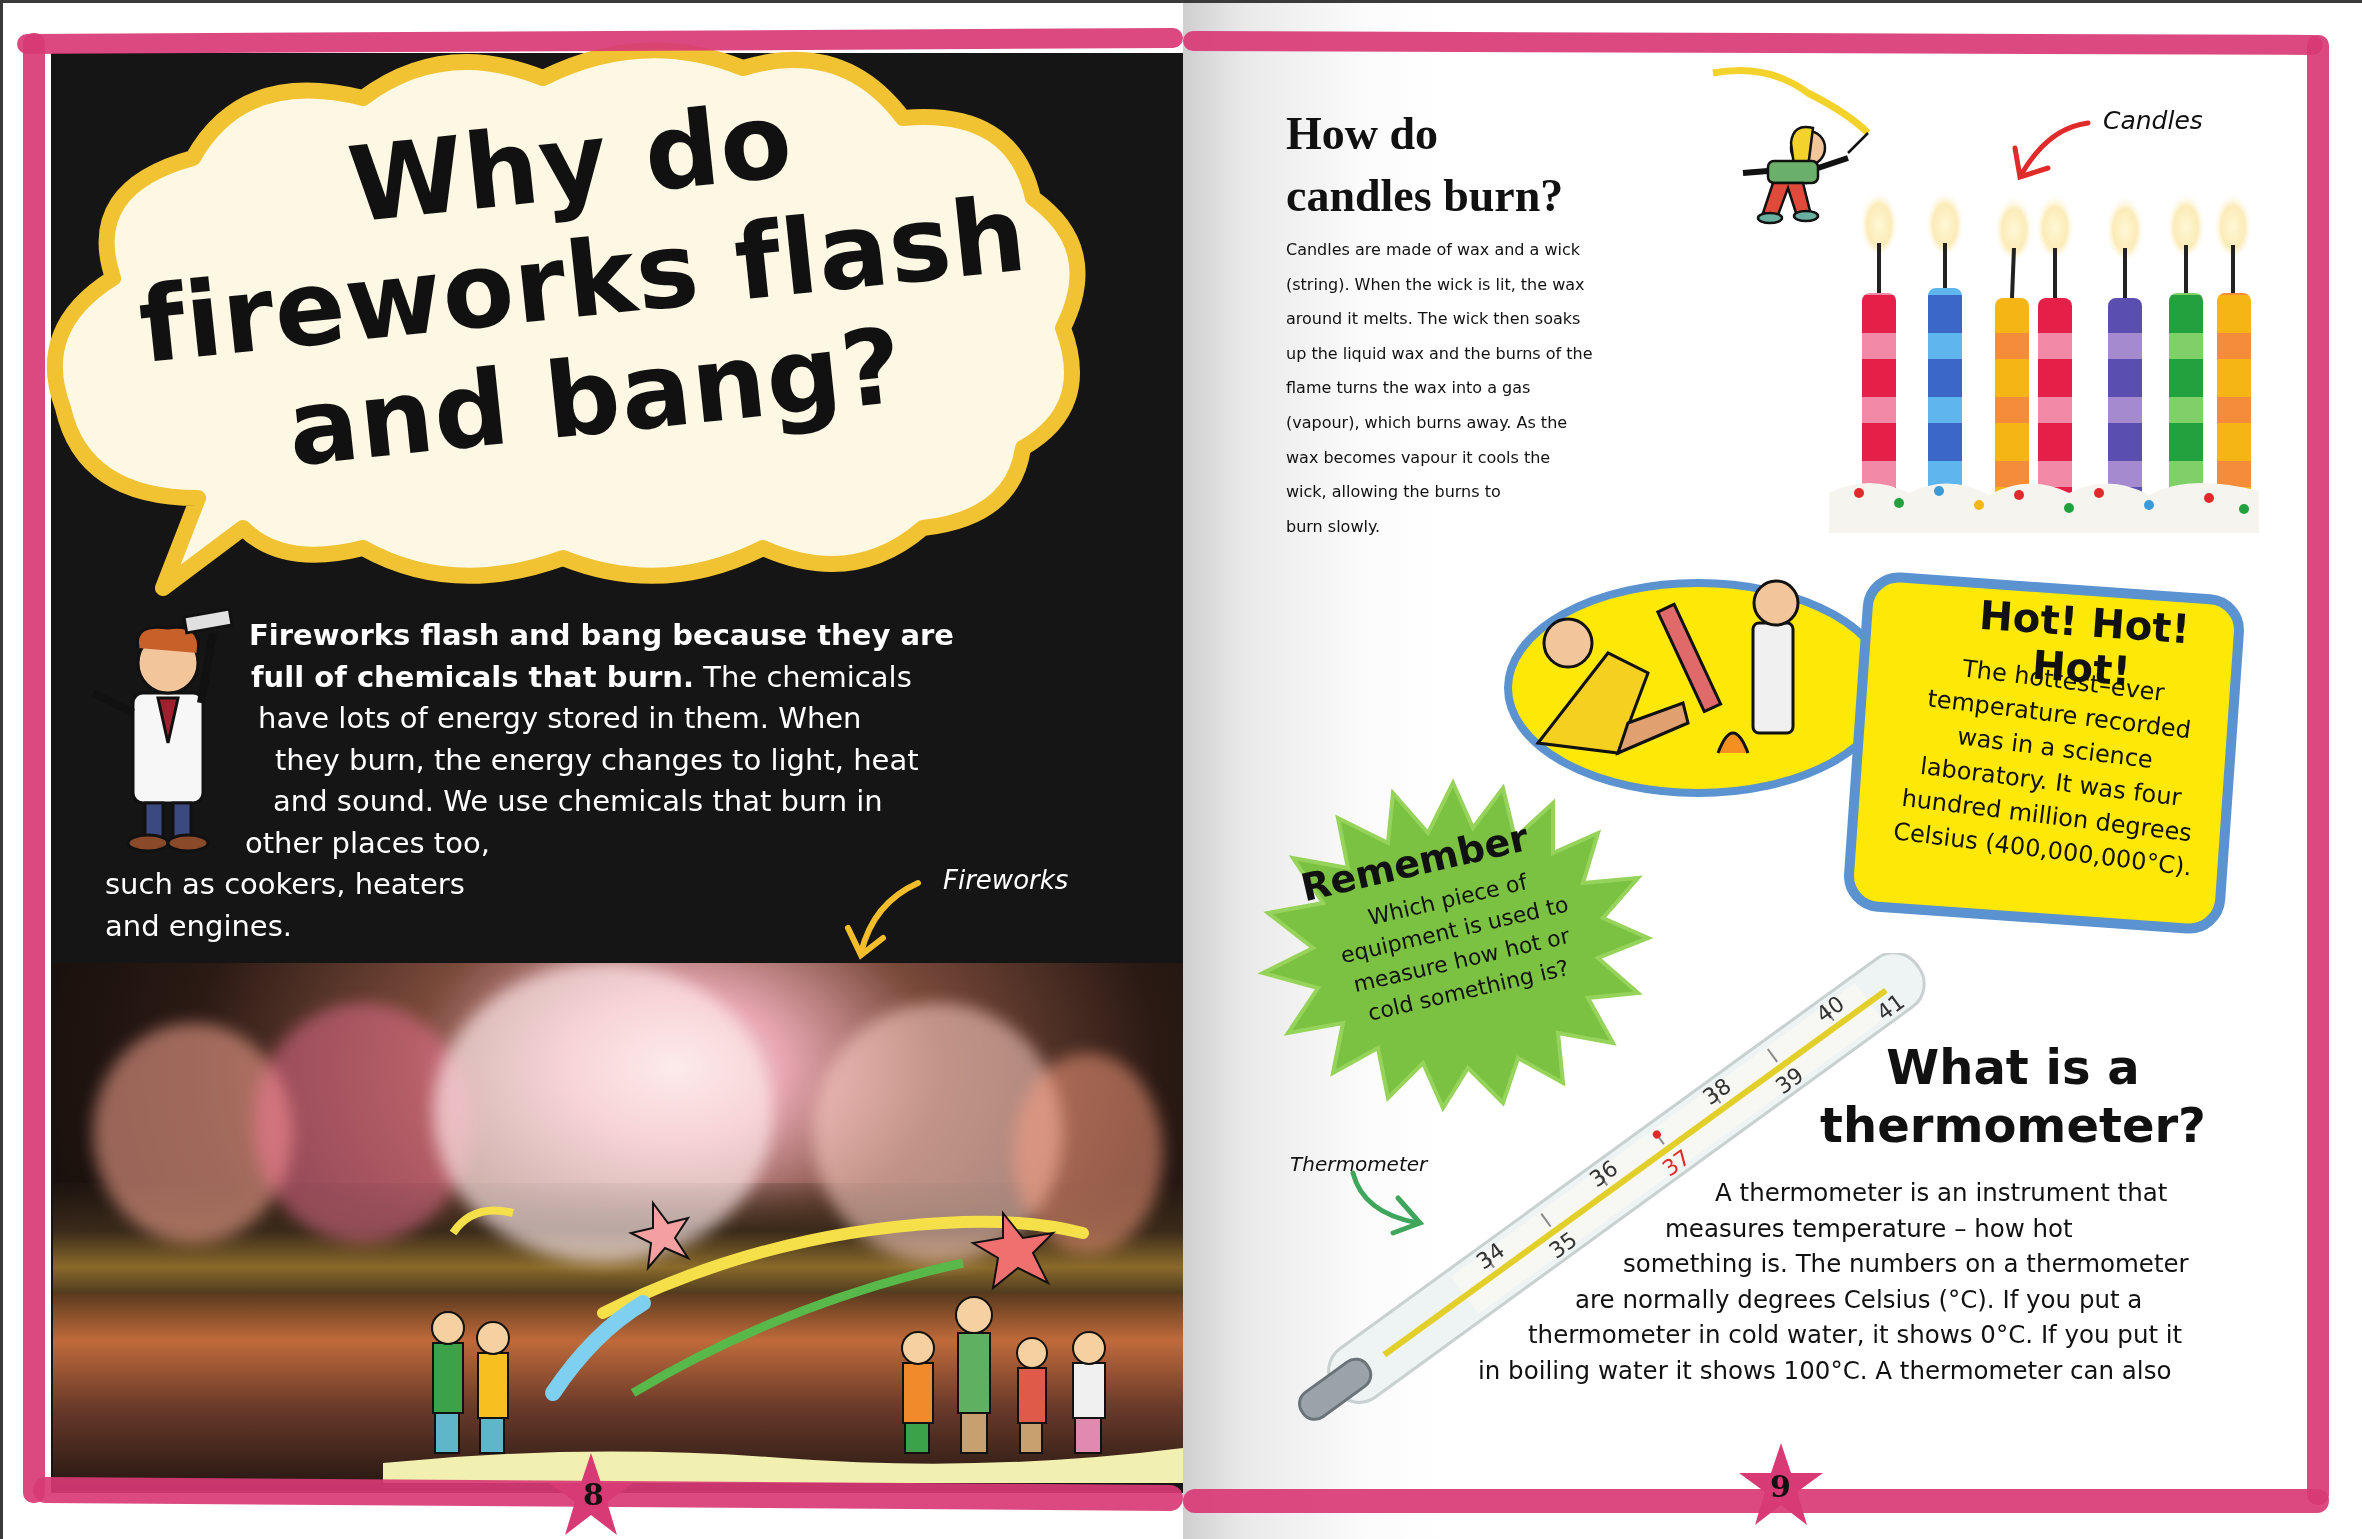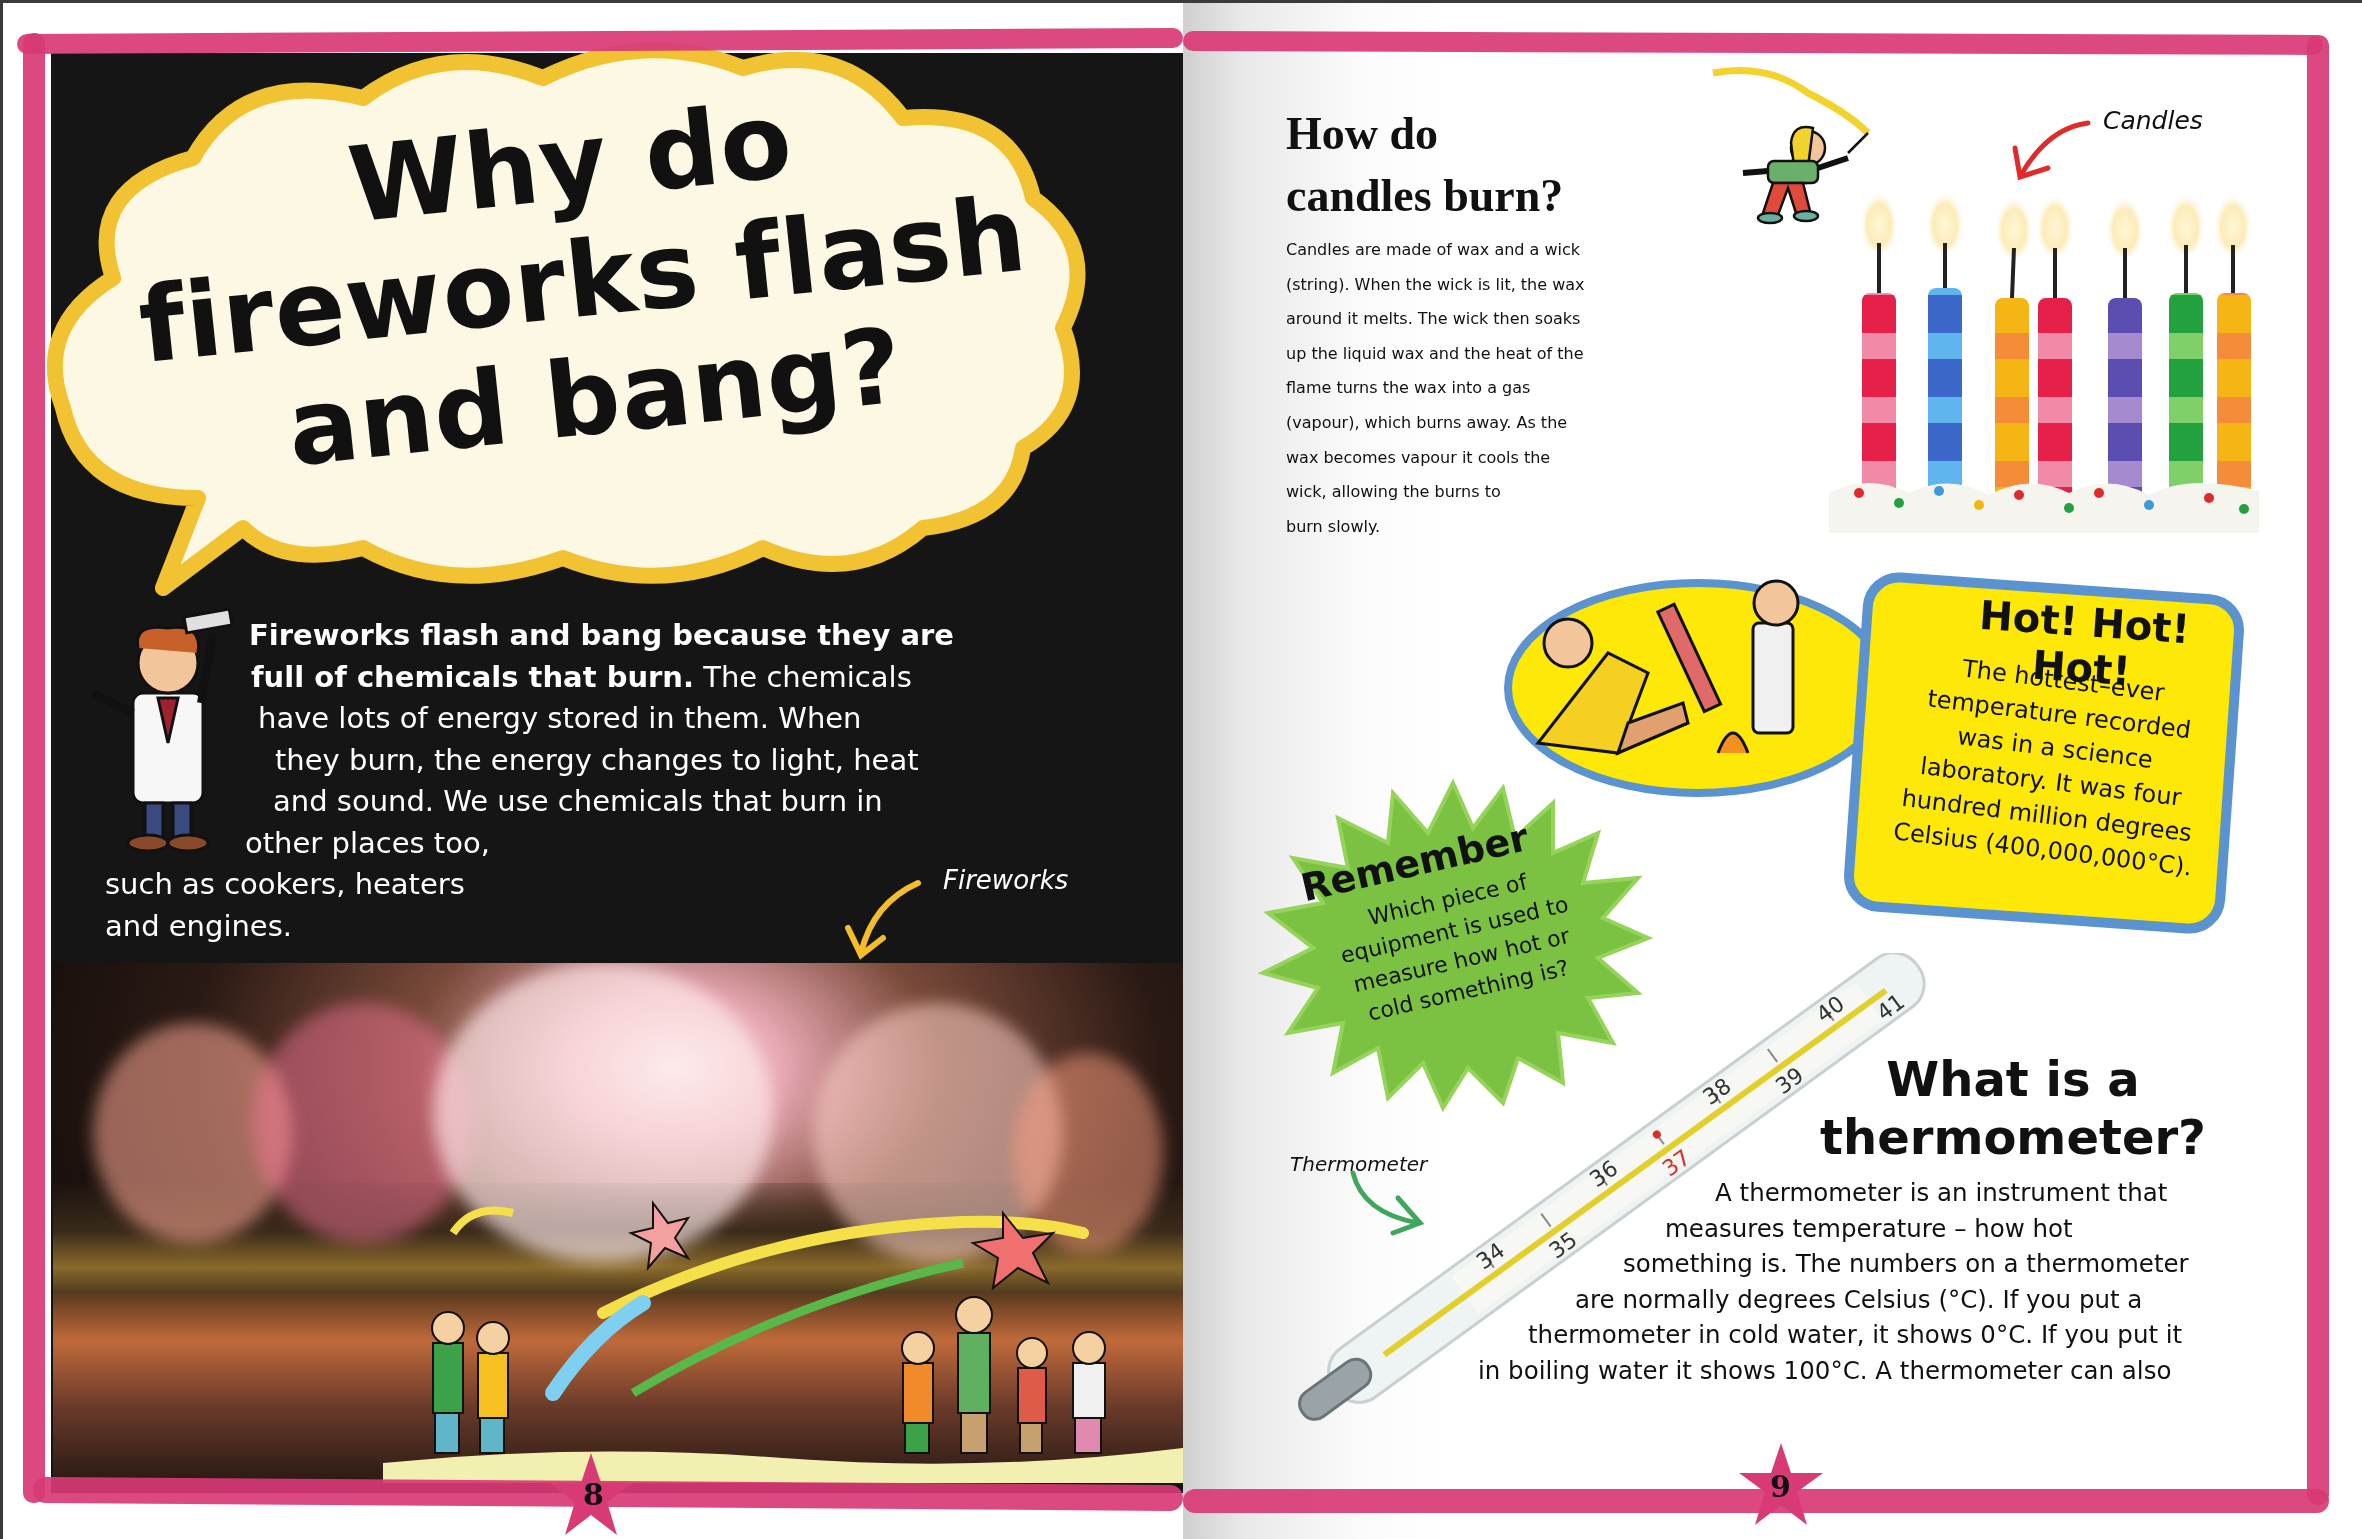--- a/index.html
+++ b/index.html
@@ -61,21 +61,21 @@
 
   .burst { position: absolute; left: 1250px; top: 770px; width: 400px; height: 340px; }
   .rem-title { position: absolute; left: 1295px; top: 830px; width: 300px; font-family: "DejaVu Sans", sans-serif; font-weight: bold; font-size: 38px; color: #111; transform: rotate(-13deg); }
   .rem-text { position: absolute; left: 1305px; top: 880px; width: 300px; text-align: center; font-family: "DejaVu Sans", sans-serif; font-size: 22px; line-height: 31px; color: #111; transform: rotate(-13deg); }
   .rem-text .l { display:block; white-space: nowrap; }
 
   .therm-label { position: absolute; left: 1287px; top: 1149px; font-family: "DejaVu Sans", sans-serif; font-style: italic; font-size: 20px; color: #111; }
   .therm-arrow { position: absolute; left: 1340px; top: 1165px; width: 90px; height: 70px; }
   .thermometer { position: absolute; left: 1210px; top: 950px; width: 740px; height: 500px; }
 
-  .h-therm { position: absolute; left: 1790px; top: 1035px; width: 440px; text-align: center; font-family: "DejaVu Sans", sans-serif; font-weight: bold; font-size: 48px; line-height: 58px; color: #111; margin-top: 12px; }
+  .h-therm { position: absolute; left: 1790px; top: 1035px; width: 440px; text-align: center; font-family: "DejaVu Sans", sans-serif; font-weight: bold; font-size: 48px; line-height: 58px; color: #111; }
   .p-therm { position: absolute; left: 1440px; top: 1172px; width: 800px; font-family: "DejaVu Sans", sans-serif; font-size: 24.5px; line-height: 35.5px; color: #111; }
   .p-therm .l { display:block; white-space: nowrap; }
 </style>
 </head>
 <body>
 
 <div class="spread">
 
   <div class="left-page">
     <div class="left-black"></div>
@@ -194,21 +194,21 @@
       <path d="M65 120 L55 150 L70 152 L80 125 L88 150 L102 148 L95 120Z" fill="#e04a3a"></path>
       <ellipse cx="62" cy="155" rx="12" ry="5" fill="#6ab0a0"></ellipse>
       <ellipse cx="98" cy="153" rx="12" ry="5" fill="#6ab0a0"></ellipse>
     </g>
   </svg>
 
   <div class="p-candles">
     <span class="l">Candles are made of wax and a wick</span>
     <span class="l">(string). When the wick is lit, the wax</span>
     <span class="l">around it melts. The wick then soaks</span>
-    <span class="l">up the liquid wax and the heat of the</span>
+    <span class="l">up the liquid wax and the burns of the</span>
     <span class="l">flame turns the wax into a gas</span>
     <span class="l">(vapour), which burns away. As the</span>
     <span class="l">wax becomes vapour it cools the</span>
     <span class="l">wick, allowing the burns to</span>
     <span class="l">burn slowly.</span>
   </div>
 
   <div class="candles-label">Candles</div>
   <svg class="candles-arrow" viewBox="0 0 90 80">
     <path d="M85 10 Q45 15 18 62" stroke="#e02b2b" stroke-width="5" fill="none" stroke-linecap="round"></path>

